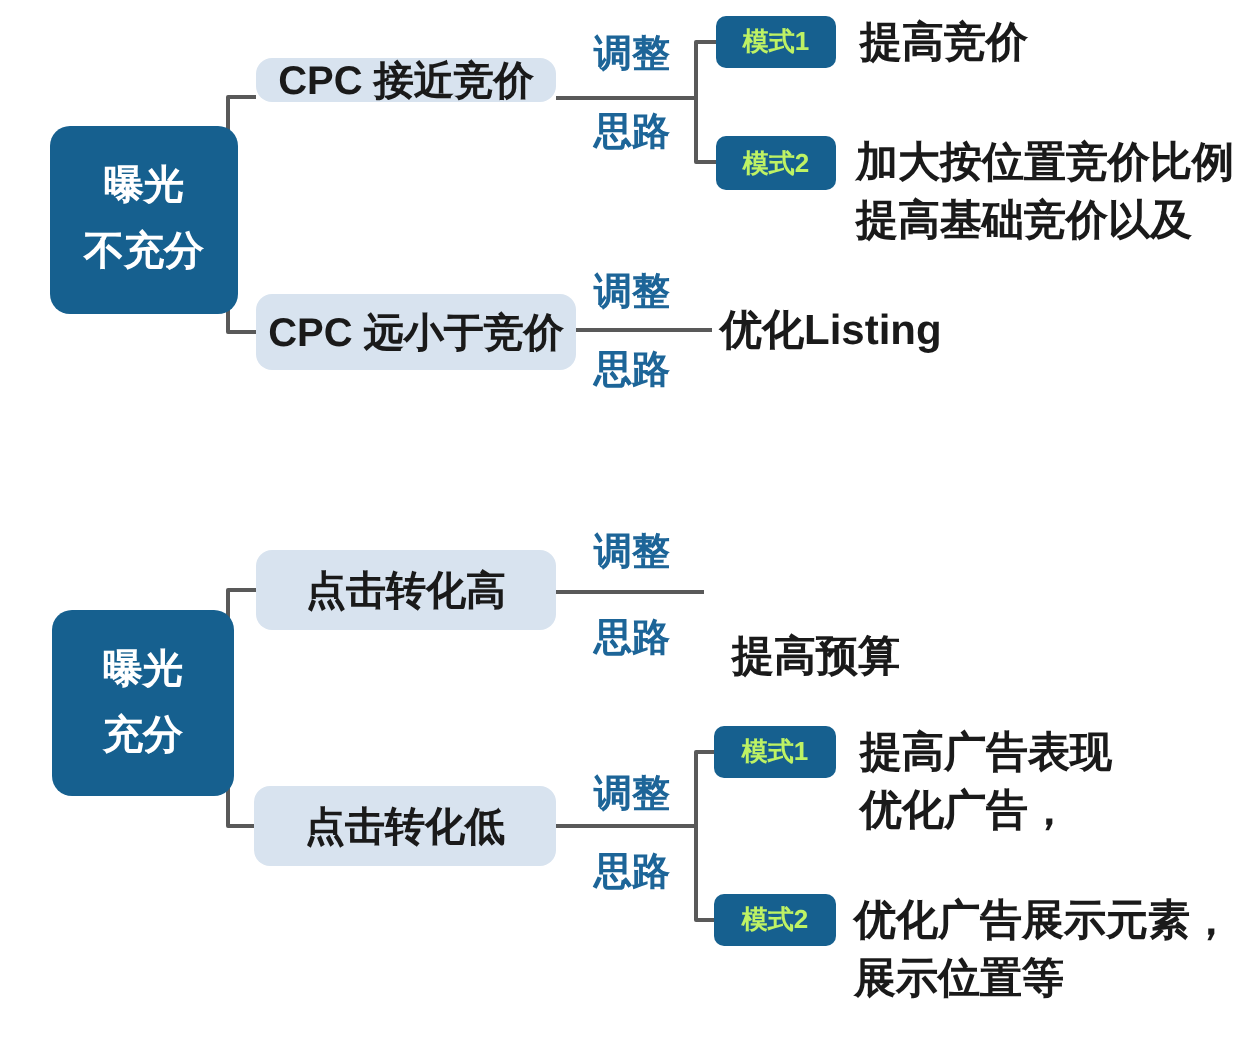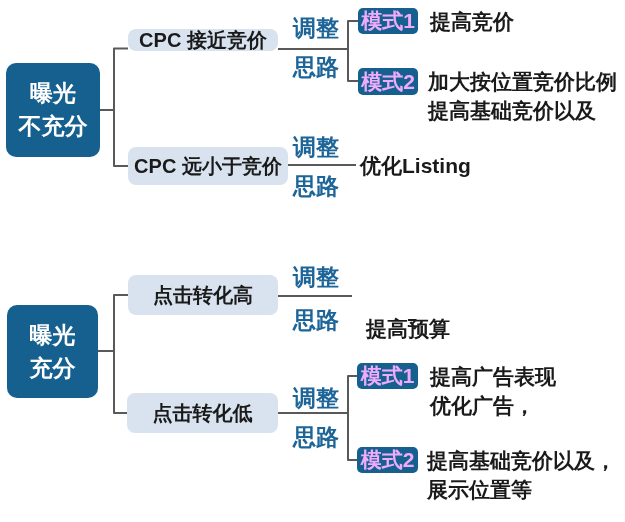--- a/index.html
+++ b/index.html
@@ -11,40 +11,40 @@
     font-weight:bold;
     overflow:hidden;
   }
   .connectors{position:absolute;left:0;top:0;}
   .connectors path{stroke:#595959;stroke-width:2;fill:none;stroke-linejoin:round;}
   .root-box{
     position:absolute;
     background:#16608f;color:#ffffff;
     border-radius:10px;
     display:flex;flex-direction:column;align-items:center;justify-content:center;
-    font-size:23px;line-height:33px;text-align:center;
+    font-size:20px;line-height:33px;text-align:center;margin-left:19px;
   }
   .cond-box{
     position:absolute;
     background:#d8e3ef;color:#1a1a1a;
     border-radius:8px;
     display:flex;align-items:center;justify-content:center;
     font-size:20px;white-space:nowrap;
   }
   .adj{
     position:absolute;
     width:50px;text-align:center;
-    color:#1d6598;font-size:23px;line-height:22px;white-space:nowrap;
+    color:#1d6598;font-size:19px;line-height:22px;white-space:nowrap;
   }
   .badge{
     position:absolute;
-    background:#16608f;color:#f0abfc;
+    background:#16608f;color:#bef264;
     border-radius:5px;
     display:flex;align-items:center;justify-content:center;
-    font-size:21px;white-space:nowrap;
+    font-size:13px;white-space:nowrap;
   }
   .mode-text{
     position:absolute;
     color:#1a1a1a;font-size:21px;line-height:29px;white-space:nowrap;
   }
   .mode-text.single{line-height:27px;}
   .result-text{
     position:absolute;
     color:#1a1a1a;font-size:21px;line-height:25px;white-space:nowrap;
   }
@@ -117,17 +117,17 @@
   <div class="adj" style="left:291px;top:426px;">思路</div>
 
   <div class="badge" style="left:357px;top:363px;width:61px;height:26px;">模式1</div>
   <div class="mode-text" style="left:430px;top:362px;">
     <div>提高广告表现</div>
     <div>优化广告，</div>
   </div>
 
   <div class="badge" style="left:357px;top:447px;width:61px;height:26px;">模式2</div>
   <div class="mode-text" style="left:427px;top:446px;">
-    <div>提高基础竞价以及，</div>
+    <div>优化广告展示元素，</div>
     <div>展示位置等</div>
   </div>
 
 </div>
 
 </body></html>

